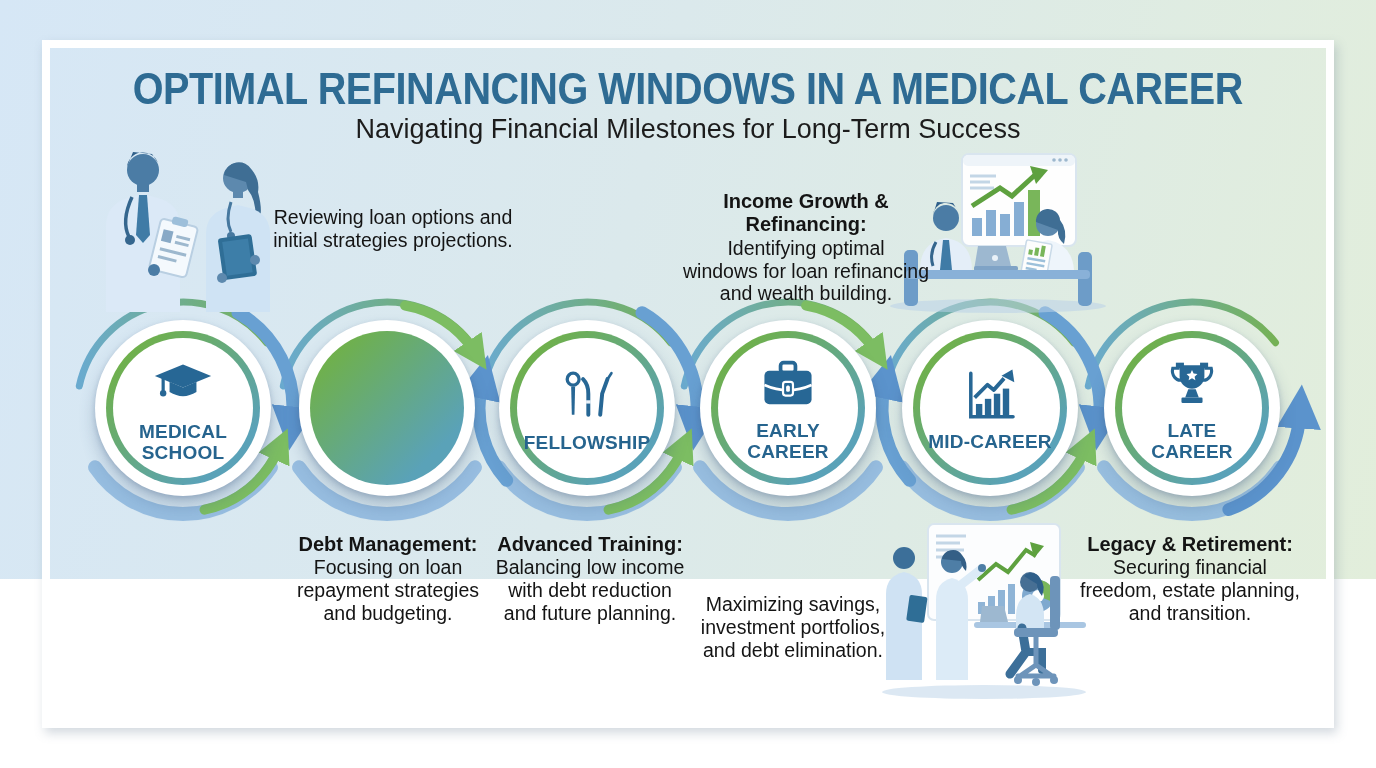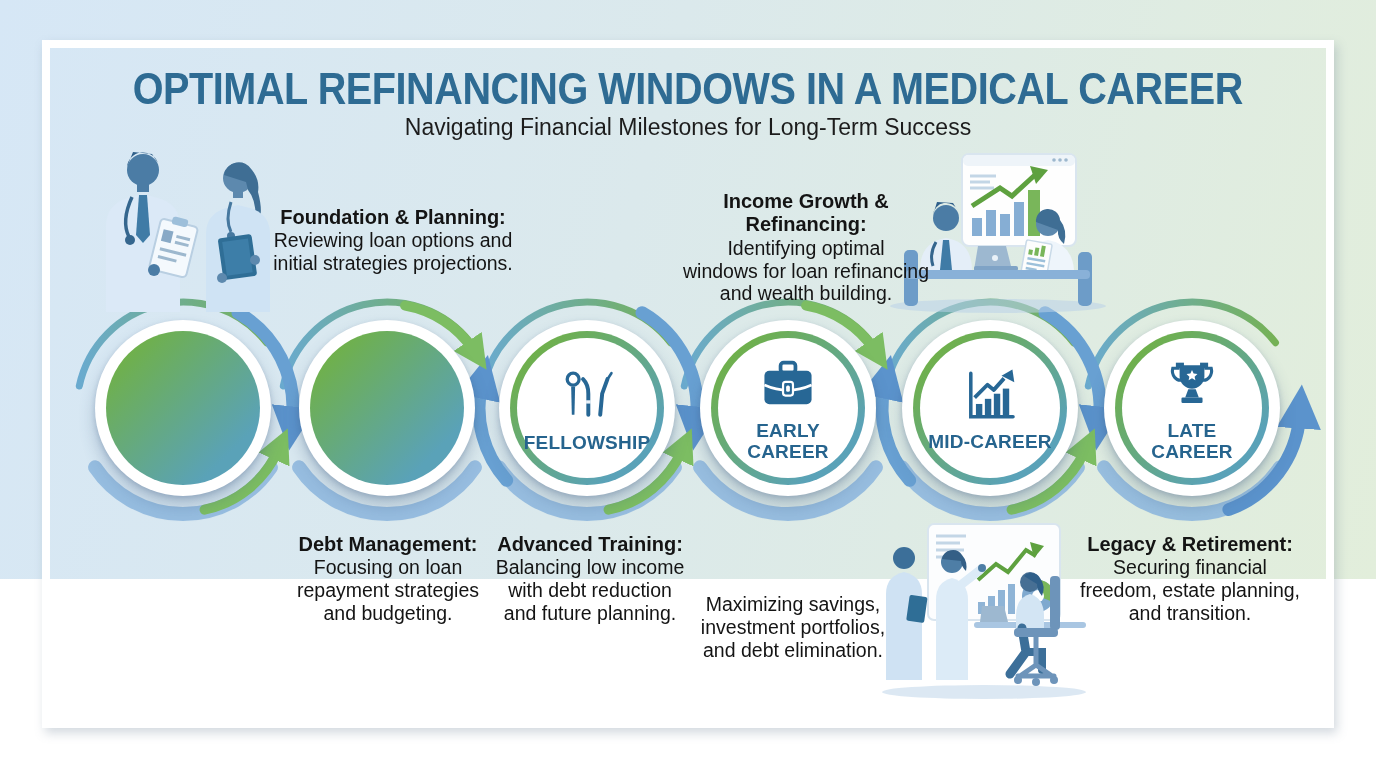--- a/index.html
+++ b/index.html
@@ -5,21 +5,21 @@
   html,body{margin:0;padding:0;}
   body{width:1376px;height:768px;overflow:hidden;font-family:"Liberation Sans",sans-serif;}
   .canvas{position:relative;width:1376px;height:579px;
     background:linear-gradient(105deg,#d6e7f6 0%,#dbe9ec 45%,#e2eedb 100%);}
   .frame{position:absolute;left:42px;top:40px;width:1276px;height:672px;
     border:8px solid #ffffff;box-shadow:3px 5px 10px rgba(110,130,150,.30);pointer-events:none;z-index:0;}
   .title{position:absolute;left:0;top:63px;width:100%;text-align:center;z-index:3;}
   .title span{display:inline-block;transform:scaleX(.88);transform-origin:center;
     font-size:45px;font-weight:bold;letter-spacing:-.5px;color:#2e6b93;white-space:nowrap;}
   .subtitle{position:absolute;left:0;top:114px;width:100%;text-align:center;z-index:3;
-    font-size:23px;color:#1c1c1c;}
+    font-size:27px;color:#1c1c1c;}
   .note{position:absolute;text-align:center;color:#141414;z-index:4;}
   .note-h{font-weight:bold;font-size:20px;line-height:1.17;white-space:pre-line;}
   .note-b{font-size:19.5px;line-height:1.17;white-space:pre-line;}
   #arcs{position:absolute;left:0;top:0;z-index:1;}
   .stage{position:absolute;top:320px;width:176px;height:176px;z-index:2;}
   .disc{position:absolute;inset:0;border-radius:50%;background:#fff;
     box-shadow:0 10px 16px rgba(60,90,130,.30),0 2px 5px rgba(60,90,130,.22);}
   .ring{position:absolute;inset:11px;border-radius:50%;
     background:linear-gradient(135deg,#6fb04c 15%,#5aa2b8 80%);}
   .inner{position:absolute;inset:18px;border-radius:50%;background:#fff;
@@ -72,21 +72,20 @@
     </svg>
 
   <div class="frame"></div>
 
   <div class="title">
     <span>OPTIMAL REFINANCING WINDOWS IN A MEDICAL CAREER</span>
   </div>
   <div class="subtitle">Navigating Financial Milestones for Long-Term Success</div>
 
   <div class="note" style="left:270px;top:206px;width:246px">
-    <div class="note-h">Foundation &amp; Planning:</div>
     <div class="note-b">Reviewing loan options and
 initial strategies projections.</div>
   </div>
   <div class="note" style="left:682px;top:190px;width:248px">
     <div class="note-h">Income Growth &amp;
 Refinancing:</div>
     <div class="note-b">Identifying optimal
 windows for loan refinancing
 and wealth building.</div>
   </div>
@@ -110,20 +109,30 @@
   <div class="note" style="left:1068px;top:533px;width:244px">
     <div class="note-h">Legacy &amp; Retirement:</div>
     <div class="note-b">Securing financial
 freedom, estate planning,
 and transition.</div>
   </div>
 
   <div class="stage" style="left:95px">
     <div class="disc"></div>
     <div class="ring"></div>
+    <div class="inner">
+      <svg width="72" height="64" viewBox="0 0 100 100">
+        <path d="M50 18 L94 36 L50 54 L6 36 Z" fill="#276795"></path>
+        <path d="M29 45 v16 q21 13 42 0 V45 L50 54 Z" fill="#276795"></path>
+        <path d="M19 40 v18" stroke="#276795" stroke-width="5" stroke-linecap="round" fill="none"></path>
+        <circle cx="19" cy="63" r="5" fill="#276795"></circle>
+      </svg>
+      <div class="stage-label">MEDICAL
+SCHOOL</div>
+    </div>
   </div>
 
   <div class="stage" style="left:299px">
     <div class="disc"></div>
     <div class="ring"></div>
   </div>
 
   <div class="stage" style="left:499px">
     <div class="disc"></div>
     <div class="ring"></div>

